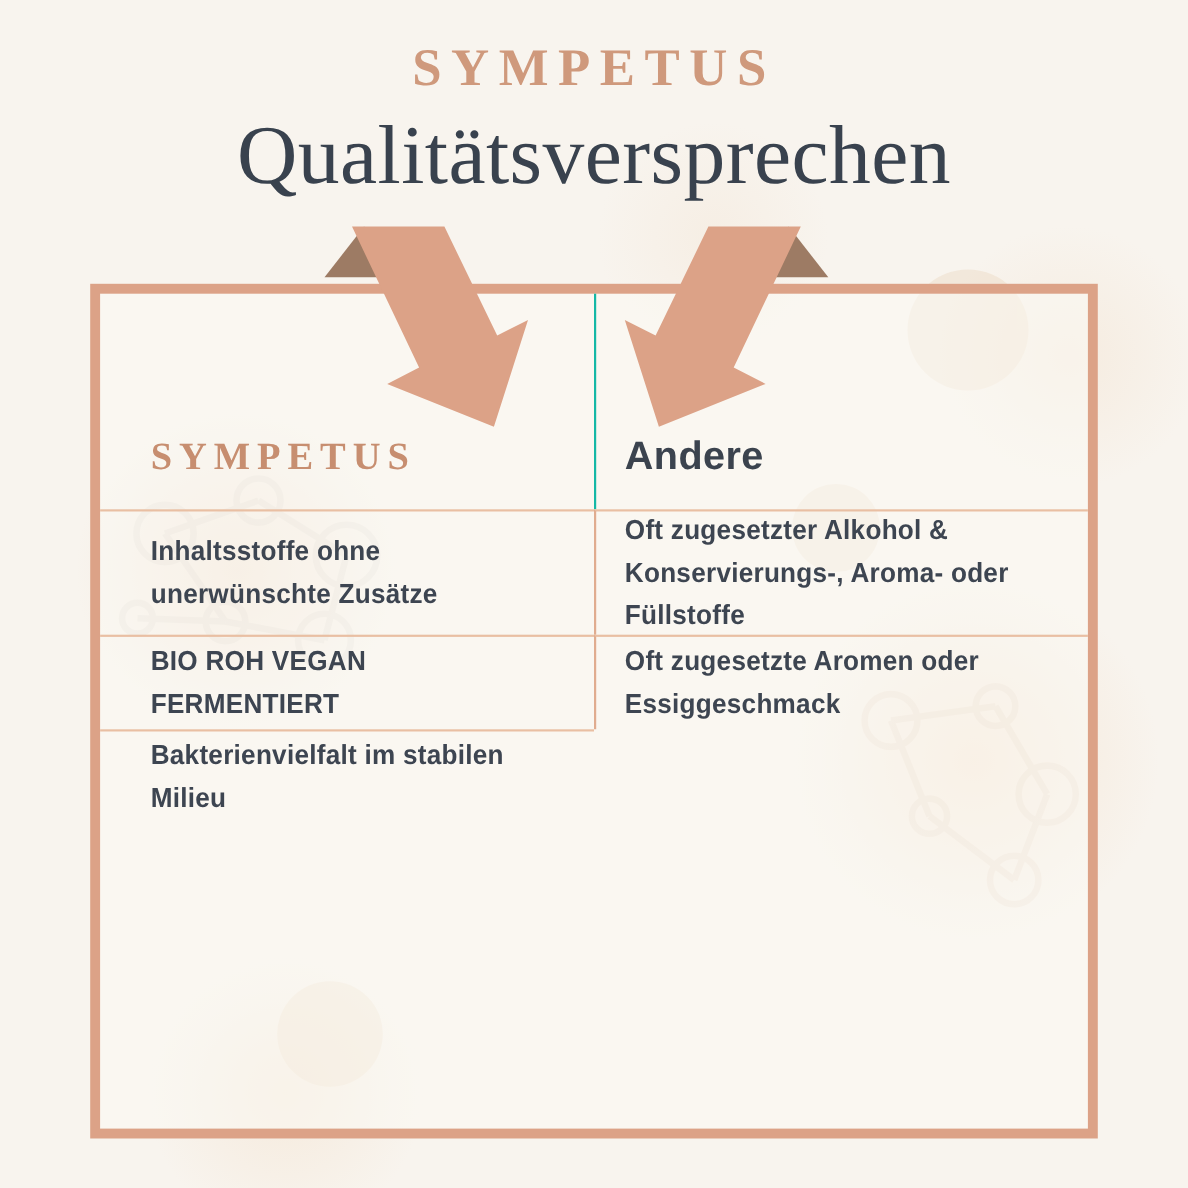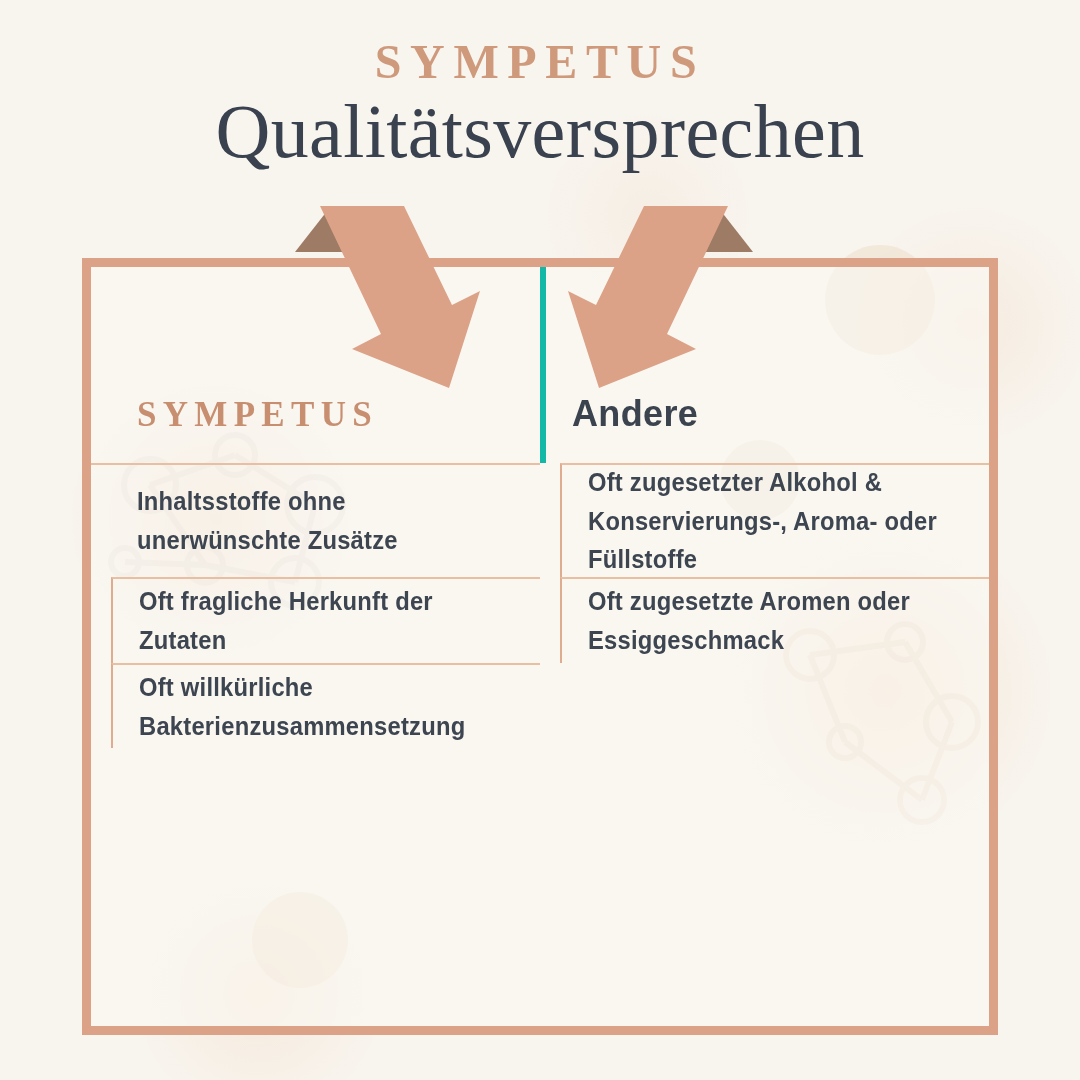--- a/index.html
+++ b/index.html
@@ -14,50 +14,50 @@
       radial-gradient(circle 150px at 60% 20%, rgba(240,220,198,.25), rgba(240,220,198,0) 70%),
       #f8f4ee;
   }
   .deco-molecules{position:absolute;inset:0;z-index:0;pointer-events:none;}
   .brand{
     position:absolute;top:34px;left:0;width:100%;text-align:center;z-index:2;
     font-family:"Liberation Serif",serif;font-weight:700;font-size:48px;
     letter-spacing:.18em;color:#cf997c;
   }
   .headline{
-    position:absolute;top:88px;left:0;width:100%;text-align:center;z-index:2;
+    position:absolute;top:98px;left:0;width:100%;text-align:center;z-index:2;
     font-family:"Liberation Serif",serif;font-weight:400;font-size:76px;
     color:#39424e;letter-spacing:.005em;
   }
   .cmp-table{
     position:absolute;left:82px;top:258px;width:916px;height:777px;z-index:1;
     box-sizing:border-box;border:9px solid #dca287;
     background:rgba(252,249,244,.55);
     display:grid;
     grid-template-columns:1fr 1fr;
     grid-template-rows:196px 114px 86px 85px 95px 101px 82px;
   }
   .hcell{
     display:flex;align-items:flex-end;box-sizing:border-box;
     padding:0 20px 28px 46px;
   }
-  .hcell.right{border-left:6px solid #14b8a6;padding-left:26px;}
+  .hcell.right{border-left:2px solid #14b8a6;padding-left:26px;}
   .hleft-label{
     font-family:"Liberation Serif",serif;font-weight:700;font-size:35px;
     letter-spacing:.18em;color:#c78e70;
   }
   .hright-label{
     font-weight:700;font-size:36px;color:#3b434e;letter-spacing:.01em;
   }
   .cell{
     display:flex;align-items:center;box-sizing:border-box;
     border-top:2px solid #e9bfa3;
     padding:6px 8px 6px 46px;
   }
-  .cell.right{border-left:2px solid #e0ac8f;padding-left:26px;margin-left:20px;}
+  .cell.right{border-left:2px solid #e0ac8f;padding-left:26px;}
   .cell span{
     display:inline-block;white-space:pre;
     transform:scaleX(.95);transform-origin:0 50%;
     font-size:25px;line-height:1.55;font-weight:700;
     color:#3d4551;letter-spacing:.01em;
   }
   .arrows{position:absolute;inset:0;z-index:3;pointer-events:none;}
 </style>
 </head>
 <body>
@@ -110,35 +110,35 @@
   <div class="cell left">
     <span>Inhaltsstoffe ohne
 unerwünschte Zusätze</span>
   </div>
   <div class="cell right">
     <span>Oft zugesetzter Alkohol &amp;
 Konservierungs-, Aroma- oder
 Füllstoffe</span>
   </div>
 
+  <div class="cell left">
+    <span>BIO ROH VEGAN
+FERMENTIERT</span>
+  </div>
 
 
-  <div class="cell right">
-    <span>Oft fragliche Herkunft der
-Zutaten</span>
-  </div>
 
   <div class="cell right">
     <span>Oft zugesetzte Aromen oder
 Essiggeschmack</span>
   </div>
 
-  <div class="cell right">
-    <span>Oft willkürliche
-Bakterienzusammensetzung</span>
+  <div class="cell left">
+    <span>Bakterienvielfalt im stabilen
+Milieu</span>
   </div>
 </div>
 
 <svg class="arrows" width="1080" height="1080" viewBox="0 0 1080 1080">
   <g>
     <polygon points="331,206 295,252 354,252" fill="#9d7b64"></polygon>
     <polygon points="320,206 404,206 452,305 480,291 449,388 352,349 381,334" fill="#dca287"></polygon>
   </g>
   <g transform="translate(1048,0) scale(-1,1)">
     <polygon points="331,206 295,252 354,252" fill="#9d7b64"></polygon>

